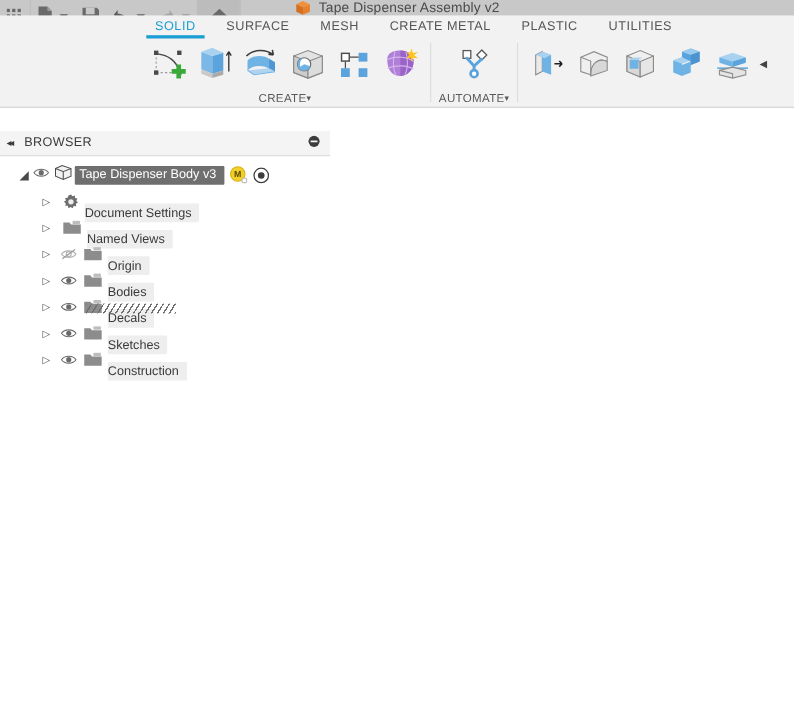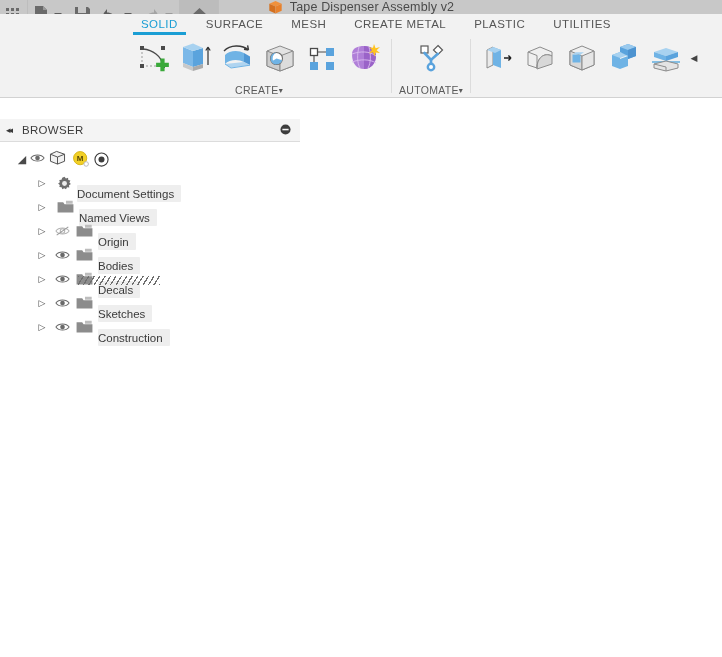--- a/index.html
+++ b/index.html
@@ -401,20 +401,23 @@
           <circle cx="8" cy="6" r="2.5" fill="#6a6a6a"></circle>
         </svg>
       </span>
       <span style="margin-right:2px;">
         <svg width="17" height="15" viewBox="0 0 18 16" aria-hidden="true">
           <path d="M1.5 4.5 L8 1.5 L16.5 4.5 L16.5 12 L9 15 L1.5 12 Z" fill="#f2f2f2" stroke="#4a4a4a" stroke-width="1"></path>
           <path d="M1.5 4.5 L9 7.5 L9 15" fill="none" stroke="#4a4a4a" stroke-width="1"></path>
           <path d="M9 7.5 L16.5 4.5" fill="none" stroke="#4a4a4a" stroke-width="1"></path>
         </svg>
       </span>
+      <span class="node-inner">
+        <span class="node-label">Tape Dispenser Body v3</span>
+      </span>
       <span style="margin-left:5px; display:flex; align-items:center;">
         <svg width="16" height="16" viewBox="0 0 17 17" aria-hidden="true">
           <circle cx="7.6" cy="7.6" r="7" fill="#f2d027" stroke="#d6b313" stroke-width="1"></circle>
           <text x="7.6" y="11" font-family="Liberation Sans, sans-serif" font-size="8.5" font-weight="bold" fill="#5a4a06" text-anchor="middle">M</text>
           <circle cx="14" cy="13.8" r="2.4" fill="#ffffff" stroke="#b9b9b9" stroke-width="1"></circle>
         </svg>
       </span>
       <span style="margin-left:5px; display:flex; align-items:center;">
         <svg width="15" height="15" viewBox="0 0 16 16" aria-hidden="true">
           <circle cx="8" cy="8" r="7" fill="none" stroke="#3c3c3c" stroke-width="1.2"></circle>

